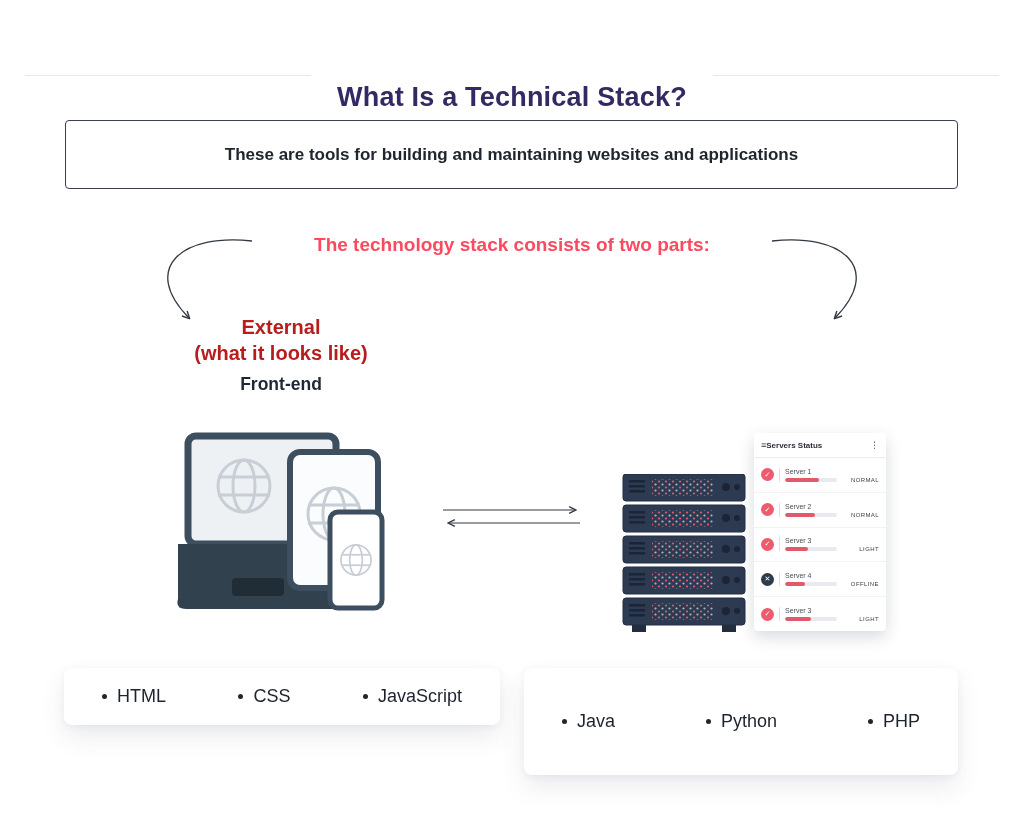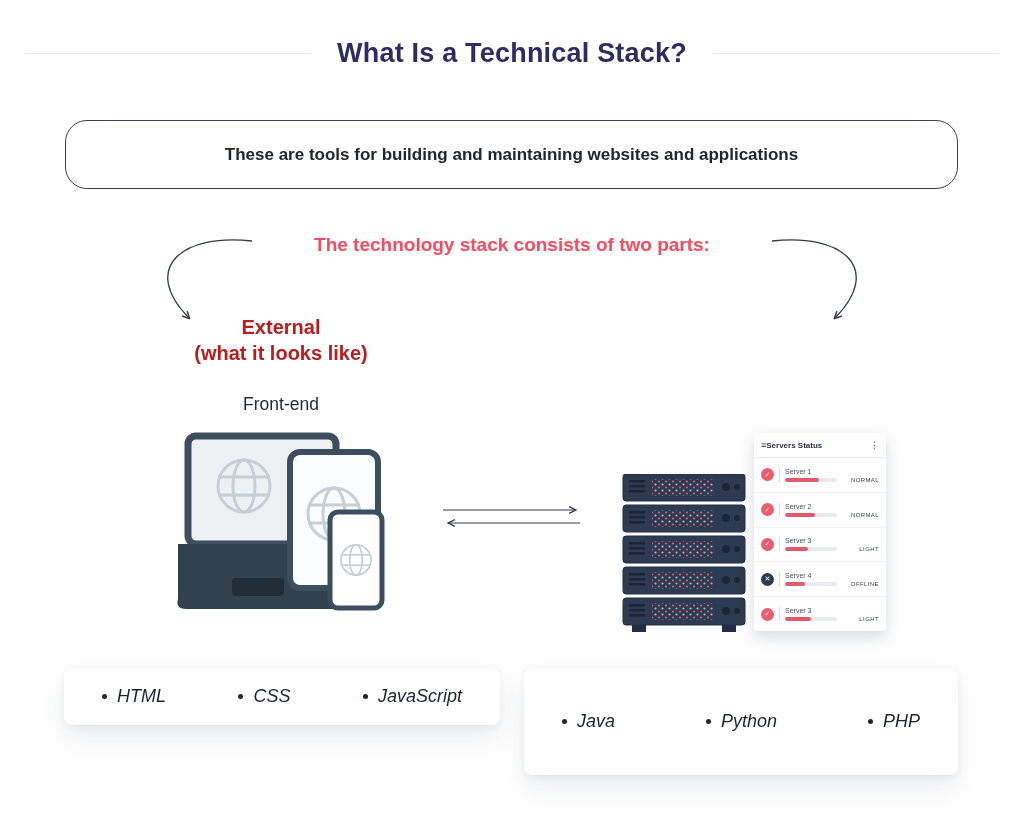--- a/index.html
+++ b/index.html
@@ -3,38 +3,38 @@
 <meta charset="utf-8">
 <style>
   * { margin:0; padding:0; box-sizing:border-box; }
   html,body { background:#ffffff; }
   body { font-family:"Liberation Sans", sans-serif; }
   .canvas { position:relative; width:1024px; height:832px; background:#fff; overflow:hidden; margin:0 auto; }
 
   
   .title-row { position:absolute; top:38px; left:0; right:0; display:flex; align-items:center; gap:26px; padding:0 25px; }
   .hline { flex:1; height:1px; background:#e4e6ea; }
-  .title { font-size:27px; font-weight:bold; color:#322a63; letter-spacing:.2px; white-space:nowrap; }
-
-  
-  .desc-box { position:absolute; left:65px; top:120px; width:893px; height:69px; border:1.5px solid #3a3f4d; border-radius:22px; display:flex; align-items:center; justify-content:center; background:#fff; }
+  .title { font-size:27px; font-weight:bold; color:#322a63; letter-spacing:.2px; white-space:nowrap;margin-top:44px; }
+
+  
+  .desc-box { position:absolute; left:65px; top:120px; width:893px; height:69px; border:1.5px solid #3a3f4d; border-radius:4px; display:flex; align-items:center; justify-content:center; background:#fff; }
   .desc-box span { font-size:17px; font-weight:bold; color:#20262f; }
 
   
   .split-label { position:absolute; left:0; right:0; top:234px; text-align:center; font-size:19px; font-weight:bold; color:#fb4a5f; }
 
   
   .arrows { position:absolute; left:0; top:0; pointer-events:none; }
 
   
   .col { position:absolute; top:314px; width:320px; text-align:center; }
   .col.left  { left:121px; }
   .col.right { left:581px; }
   .col .l1, .col .l2 { font-size:20px; color:#b91c1c; line-height:26px;font-weight:bold; }
-  .col .head { margin-top:28px; font-size:17.5px; font-weight:normal; color:#1f2835; }
+  .col .head { margin-top:8px; font-size:17.5px; font-weight:bold; color:#1f2835; }
 
   
   .illus { position:absolute; }
   .illus-devices { left:172px; top:430px; }
   .illus-rack { left:622px; top:474px; }
 
   
   .status-panel { position:absolute; left:754px; top:433px; width:132px; height:198px; background:#fff; border-radius:4px; box-shadow:0 6px 16px rgba(40,50,80,.18); display:flex; flex-direction:column; overflow:hidden; }
   .sp-header { display:flex; align-items:center; gap:0; height:25px; padding:0 7px; border-bottom:1px solid #ececf2; flex:0 0 auto; }
   .sp-burger { font-size:9px; color:#2a2f3a; line-height:1; }
@@ -57,21 +57,21 @@
   .sp-fill { display:block; height:100%; background:#e2596b; border-radius:2px; }
   .sp-status { margin-left:auto; font-size:6px; letter-spacing:.4px; color:#3a414d; text-align:right; align-self:flex-end; padding-bottom:9px; }
 
   
   .tech-card { position:absolute; background:#fff; border-radius:8px; box-shadow:0 12px 24px rgba(55,65,95,.10), 0 2px 6px rgba(55,65,95,.06); }
   .card-front { left:64px; top:668px; width:436px; height:57px; display:flex; align-items:center; }
   .card-back { left:524px; top:668px; width:434px; height:107px; display:flex; flex-direction:row; justify-content:space-evenly; }
   .tech-row { display:flex; align-items:center; justify-content:space-between; width:100%; padding:0 38px; }
   .tech-item { display:flex; align-items:center; gap:10px; }
   .bullet { width:5px; height:5px; border-radius:50%; background:#20262f; flex:0 0 auto; }
-  .tech-label { font-size:18px; color:#1d232e;font-style:italic; }
+  .tech-label { font-size:18px; color:#1d232e; }
 </style>
 </head>
 <body>
 
 <div class="canvas">
 
   <div class="title-row">
     <span class="hline"></span>
     <h1 class="title">What Is a Technical Stack?</h1>
     <span class="hline"></span>

